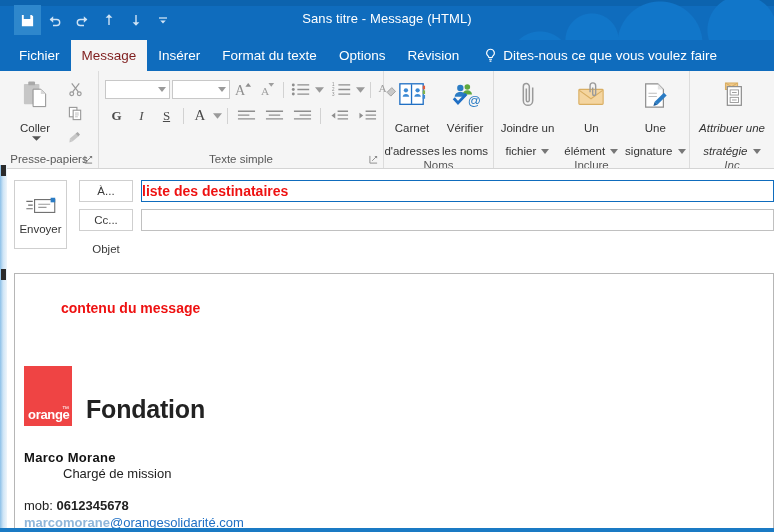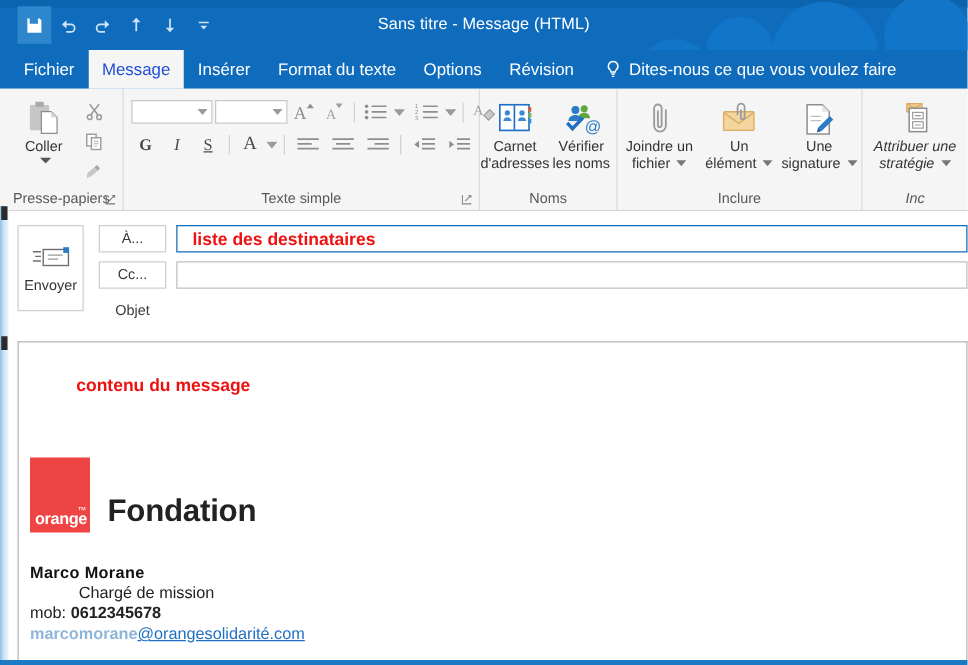--- a/index.html
+++ b/index.html
@@ -86,21 +86,21 @@
     display: flex;
     align-items: center;
     padding: 0 11px;
     color: #ffffff;
     font-size: 13.5px;
     cursor: default;
     white-space: nowrap;
   }
   .tab.active {
     background: #f5f5f5;
-    color: #1d4ed8;
+    color: #7f1d1d;
   }
   .tellme {
     display: flex;
     align-items: center;
     gap: 6px;
     padding: 0 10px 0 14px;
     color: #ffffff;
     font-size: 13.5px;
     white-space: nowrap;
   }
@@ -156,21 +156,21 @@
     padding: 3px 5px 0 5px;
     cursor: default;
     box-sizing: border-box;
   }
   .bigbtn .bi { height: 34px; display: flex; align-items: center; justify-content: center; }
   .bigbtn .bl {
     font-size: 11.5px;
     color: #333333;
     text-align: left;
     line-height: 12.5px;
-    margin-top: 0;
+    margin-top: 10px;
     white-space: nowrap;
   }
   .caretdown {
     display: inline-block;
     vertical-align: middle;
     margin-left: 2px;
   }
 
   
   .clip-right {
@@ -256,21 +256,20 @@
   .fieldinput {
     position: absolute;
     left: 141px;
     right: 0px;
     height: 22px;
     background: #ffffff;
     border: 1px solid #c0c0c0;
     box-sizing: border-box;
     display: flex;
     align-items: center;
-    padding-left: 12px;
     font-size: 13px;
     cursor: text;
   }
   .fieldinput.focused { border-color: #0f6cbd; }
   .annot {
     color: #ee1111;
     font-weight: bold;
     font-size: 14px;
     white-space: nowrap;
   }
@@ -341,21 +340,21 @@
     color: #111111;
     letter-spacing: .3px;
   }
   .sig-role {
     font-size: 13px;
     color: #222222;
     margin-top: 1px;
     margin-left: 39px;
   }
   .sig-mob {
-    margin-top: 1px;
+    margin-top: 17px;
     font-size: 13px;
     color: #222222;
   }
   .sig-mob .num { font-weight: bold; }
   .sig-mail { margin-top: 2px; font-size: 13px; white-space: nowrap; }
   .sig-mail .local { color: #8fb6da; font-weight: bold; }
   .sig-mail .domain { color: #1f6fc4; text-decoration: underline; }
 
   
   .leftedge {

